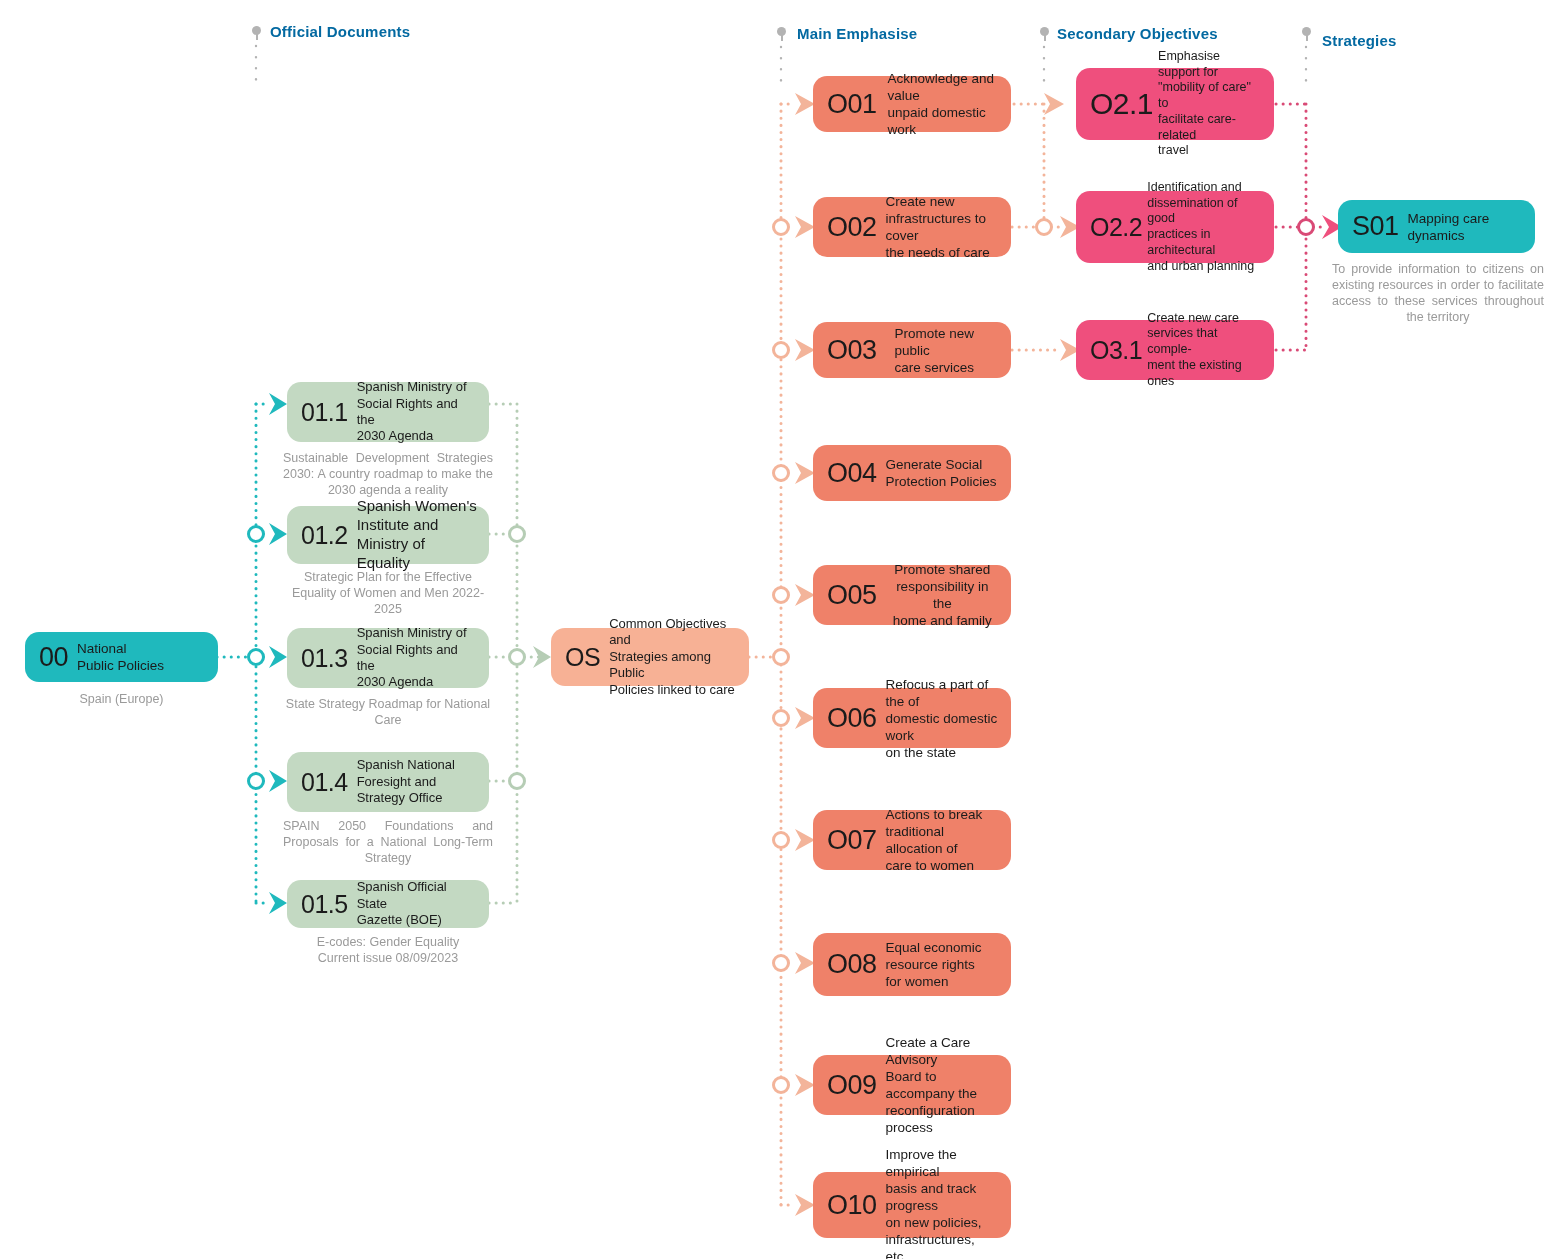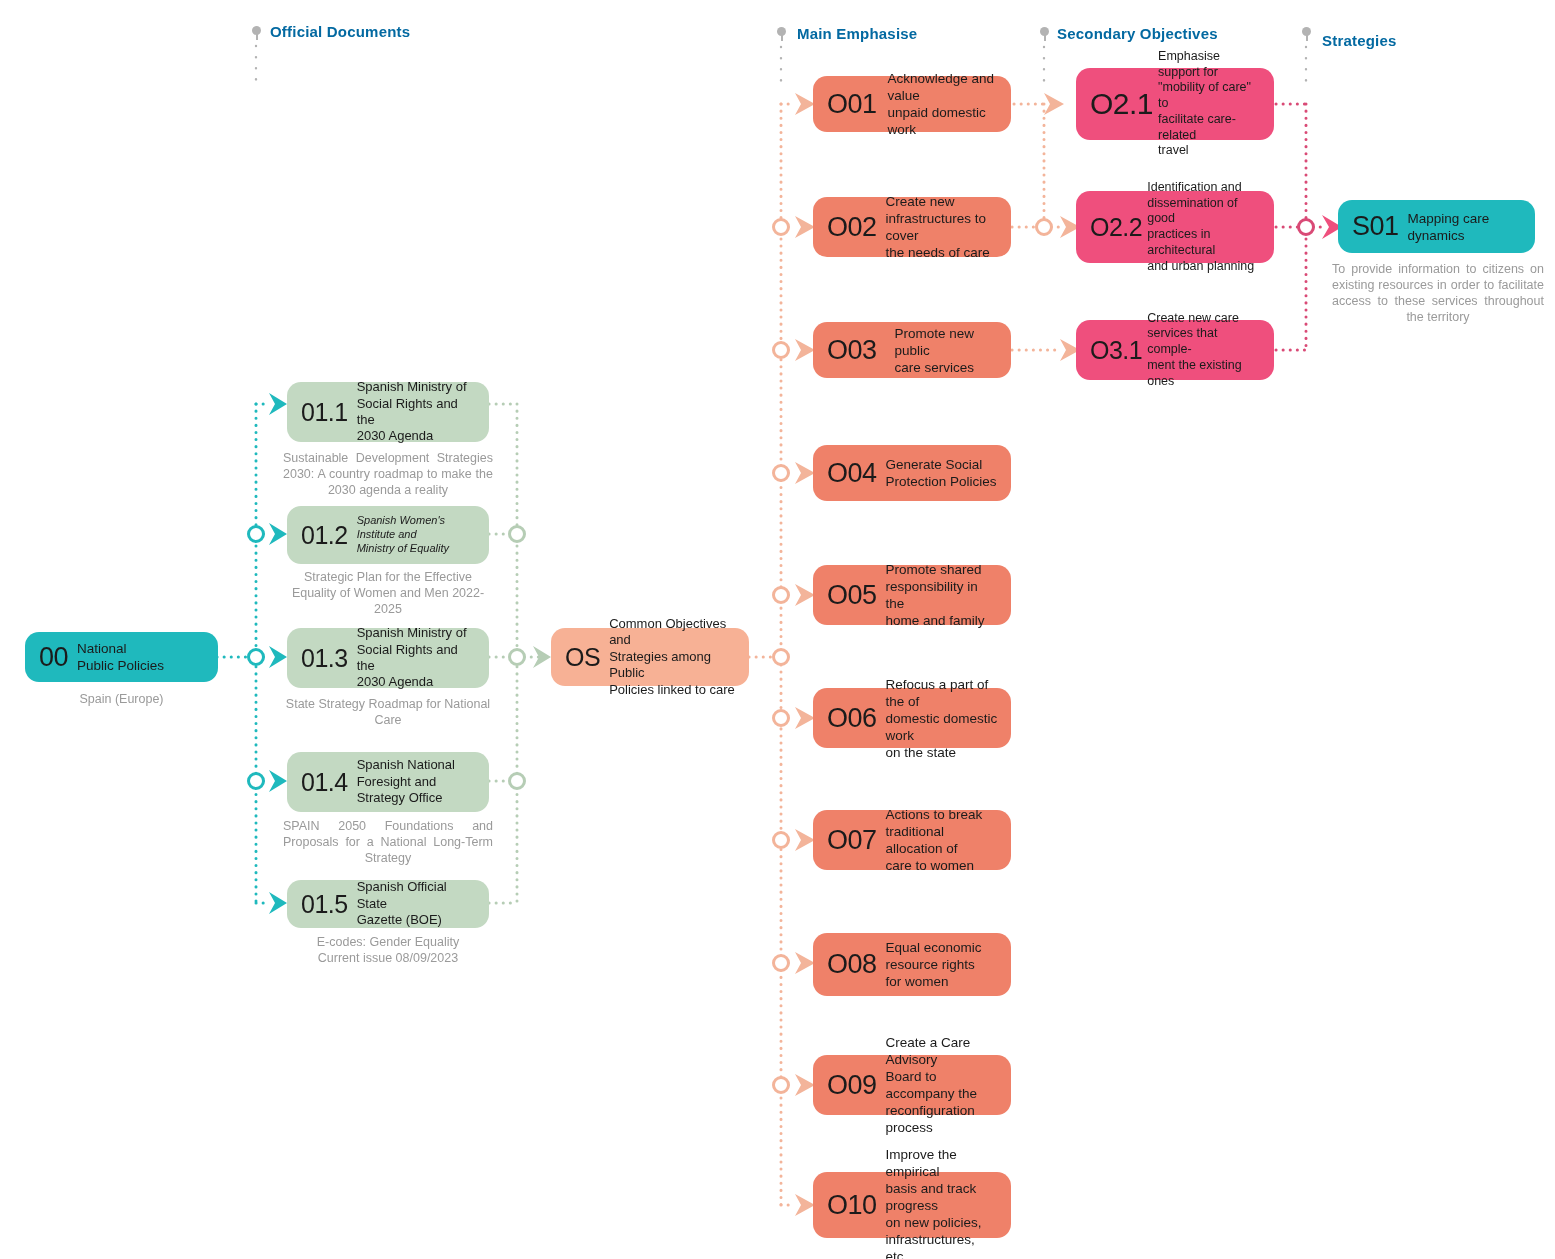--- a/index.html
+++ b/index.html
@@ -242,21 +242,21 @@
   <div class="node green" style="left:287px; top:382px; width:202px; height:60px;">
     <span class="code" style="font-size:25px;">01.1</span>
     <span class="label" style="white-space:pre-line; font-size:13px;">Spanish Ministry of
 Social Rights and the
 2030 Agenda</span>
   </div>
   <div class="caption justify" style="left:283px; top:450px; width:210px;">Sustainable Development Strategies 2030: A country roadmap to make the 2030 agenda a reality</div>
 
   <div class="node green" style="left:287px; top:506px; width:202px; height:58px;">
     <span class="code" style="font-size:25px;">01.2</span>
-    <span class="label" style="white-space:pre-line; font-size:11px;font-style:italic;">Spanish Women's
+    <span class="label" style="white-space:pre-line; font-size:15px;">Spanish Women's
 Institute and
 Ministry of Equality</span>
   </div>
   <div class="caption" style="left:283px; top:569px; width:210px;">Strategic Plan for the Effective Equality of Women and Men 2022-2025</div>
 
   <div class="node green" style="left:287px; top:628px; width:202px; height:60px;">
     <span class="code" style="font-size:25px;">01.3</span>
     <span class="label" style="white-space:pre-line; font-size:13px;">Spanish Ministry of
 Social Rights and the
 2030 Agenda</span>
@@ -306,21 +306,21 @@
   </div>
 
   <div class="node peach" style="left:813px; top:445px; width:198px; height:56px;">
     <span class="code">O04</span>
     <span class="label" style="white-space:pre-line;">Generate Social
 Protection Policies</span>
   </div>
 
   <div class="node peach" style="left:813px; top:565px; width:198px; height:60px;">
     <span class="code">O05</span>
-    <span class="label" style="white-space:pre-line;">Promote shared
+    <span class="label" style="white-space:pre-line;text-align:center;">Promote shared
 responsibility in the
 home and family</span>
   </div>
 
   <div class="node peach" style="left:813px; top:688px; width:198px; height:60px;">
     <span class="code">O06</span>
     <span class="label" style="white-space:pre-line;">Refocus a part of the of
 domestic domestic work
 on the state</span>
   </div>

